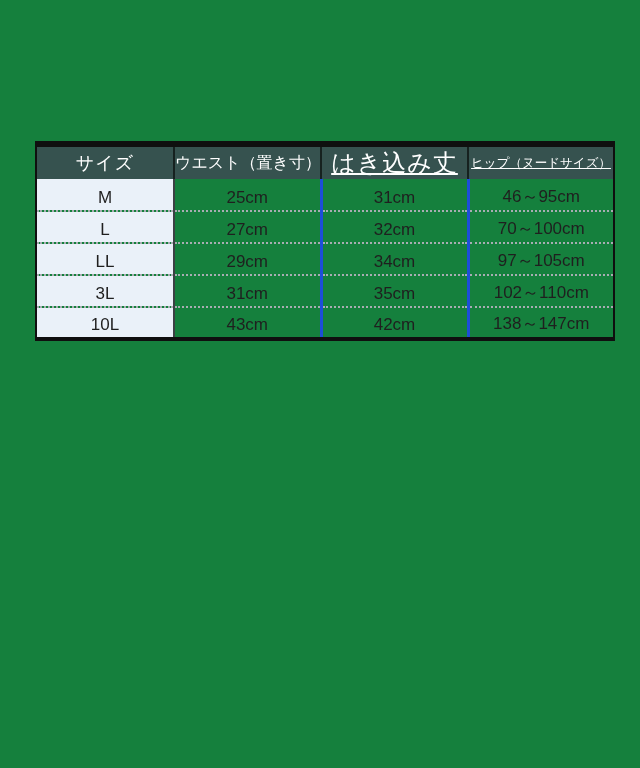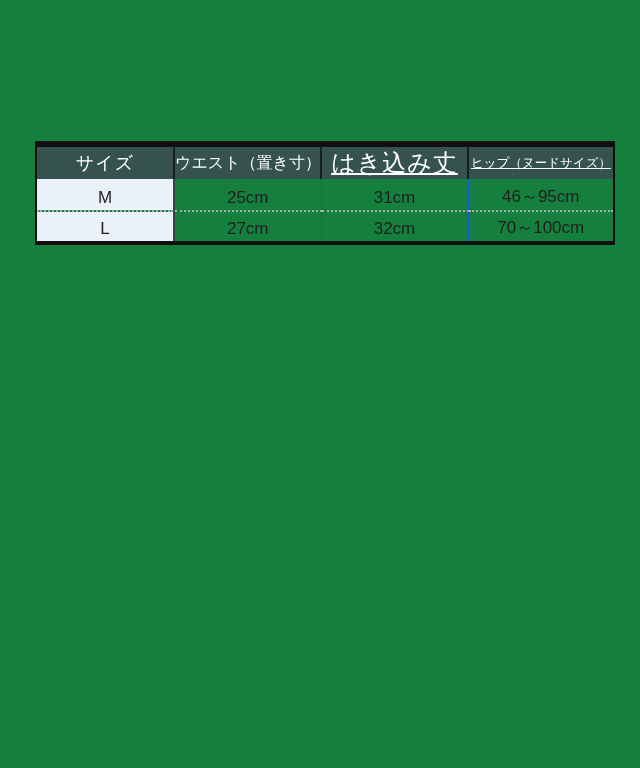--- a/index.html
+++ b/index.html
@@ -60,21 +60,21 @@
     font-size: 17px;
     color: #1f1f1f;
     white-space: nowrap;
     overflow: hidden;
   }
   tbody tr:not(:last-child) td { border-bottom: 2px dotted #a8adb2; }
   td.size-cell {
     background: #eaf1f9;
     border-right: 2px solid #3b4144;
   }
-  td.mid-cell { border-right: 1px solid #1d4ed8; }
+  td.mid-cell { border-right: 3px solid #1d4ed8; }
 </style>
 </head>
 <body>
 
 <div class="page">
   <div class="table-wrap">
     <table class="size-chart">
       <colgroup>
         <col class="c-size">
           <col class="c-waist">
@@ -95,16 +95,34 @@
           <td class="mid-cell">25cm</td>
           <td class="mid-cell">31cm</td>
           <td>46～95cm</td>
         </tr>
         <tr>
           <td class="size-cell">L</td>
           <td class="mid-cell">27cm</td>
           <td class="mid-cell">32cm</td>
           <td>70～100cm</td>
         </tr>
+        <tr>
+          <td class="size-cell">LL</td>
+          <td class="mid-cell">29cm</td>
+          <td class="mid-cell">34cm</td>
+          <td>97～105cm</td>
+        </tr>
+        <tr>
+          <td class="size-cell">3L</td>
+          <td class="mid-cell">31cm</td>
+          <td class="mid-cell">35cm</td>
+          <td>102～110cm</td>
+        </tr>
+        <tr>
+          <td class="size-cell">10L</td>
+          <td class="mid-cell">43cm</td>
+          <td class="mid-cell">42cm</td>
+          <td>138～147cm</td>
+        </tr>
       </tbody>
     </table>
   </div>
 </div>
 
 </body></html>

